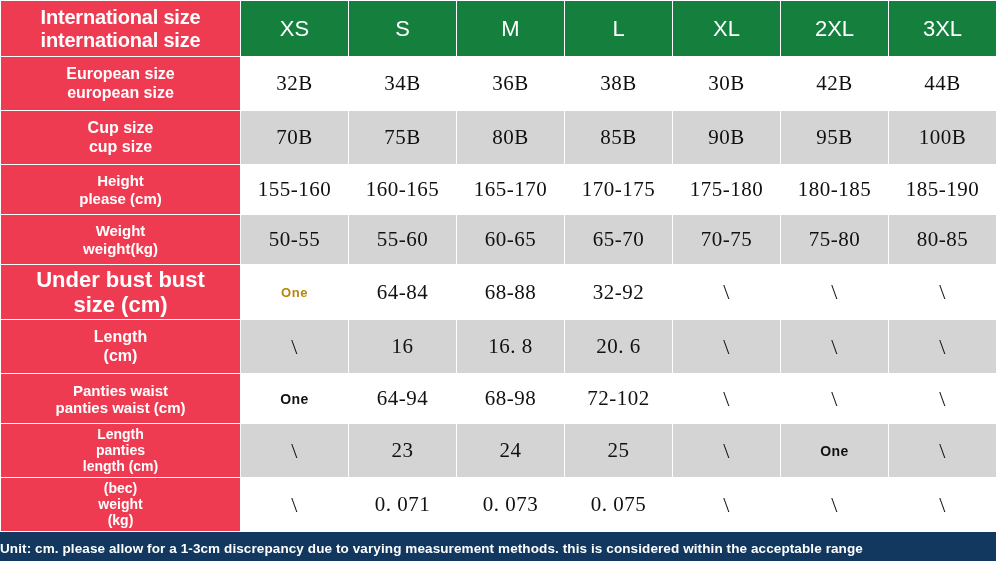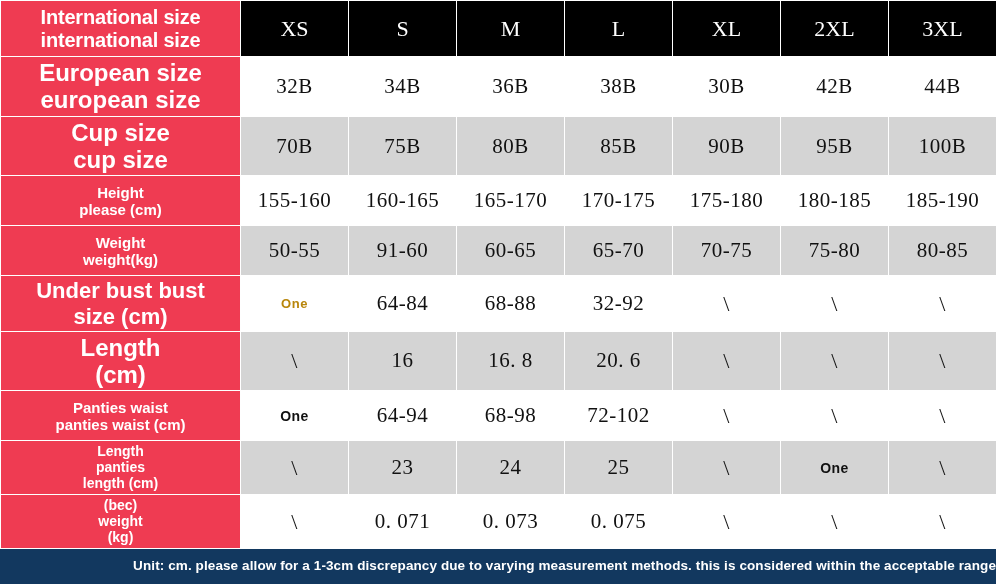--- a/index.html
+++ b/index.html
@@ -39,34 +39,34 @@
   
   .hdr-label {
     background: #ef3b52;
     color: #ffffff;
     font-weight: bold;
     font-size: 20px;
     line-height: 1.12;
     letter-spacing: -0.2px;
   }
   .hdr-cell {
-    background: #000000;
-    color: #ffffff;
-    font-family: Liberation Serif, serif;
+    background: #15803d;
+    color: #ffffff;
+    font-family: Liberation Sans, sans-serif;
     font-size: 22px;
     height: 58px;
   }
   
   .rlabel {
     background: #ef3b52;
     color: #ffffff;
     font-weight: bold;
     line-height: 1.14;
   }
-  .rlabel.big   { font-size: 24px; }
+  .rlabel.big   { font-size: 16px; }
   .rlabel.mid   { font-size: 22px; }
   .rlabel.small { font-size: 15px; margin-left: 36px; }
   .rlabel.tiny  { font-size: 14px; }
 
   
   .dcell {
     font-family: "Liberation Serif", serif;
     font-size: 21px;
     color: #111111;
     letter-spacing: 0.5px;
@@ -94,22 +94,22 @@
   tr.r-h56 td { height: 56px; margin-left: 16px; }
   tr.r-h54 td { height: 54px; }
 
   
   .note {
     width: 996px;
     background: #12385f;
     color: #ffffff;
     font-size: 13.5px;
     font-weight: bold;
-    text-align: right;
-    padding: 9px 0 18px 0;
+    text-align: left;
+    padding: 9px 0 5px 0;
     box-sizing: border-box;
     letter-spacing: 0.1px;
   }
   .label-line2 { display: block; }
 </style>
 </head>
 <body>
 
 <div id="size-chart">
 
@@ -181,21 +181,21 @@
         <td class="dcell">180-185</td>
         <td class="dcell">185-190</td>
       </tr>
 
       <tr class="r-h50 row-gray">
         <td class="rlabel small">
           <span class="label-line2">Weight</span>
           <span class="label-line2">weight(kg)</span>
         </td>
         <td class="dcell">50-55</td>
-        <td class="dcell">91-60</td>
+        <td class="dcell">55-60</td>
         <td class="dcell">60-65</td>
         <td class="dcell">65-70</td>
         <td class="dcell">70-75</td>
         <td class="dcell">75-80</td>
         <td class="dcell">80-85</td>
       </tr>
 
       <tr class="r-h54 row-white">
         <td class="rlabel mid">
           <span class="label-line2">Under bust bust</span>

